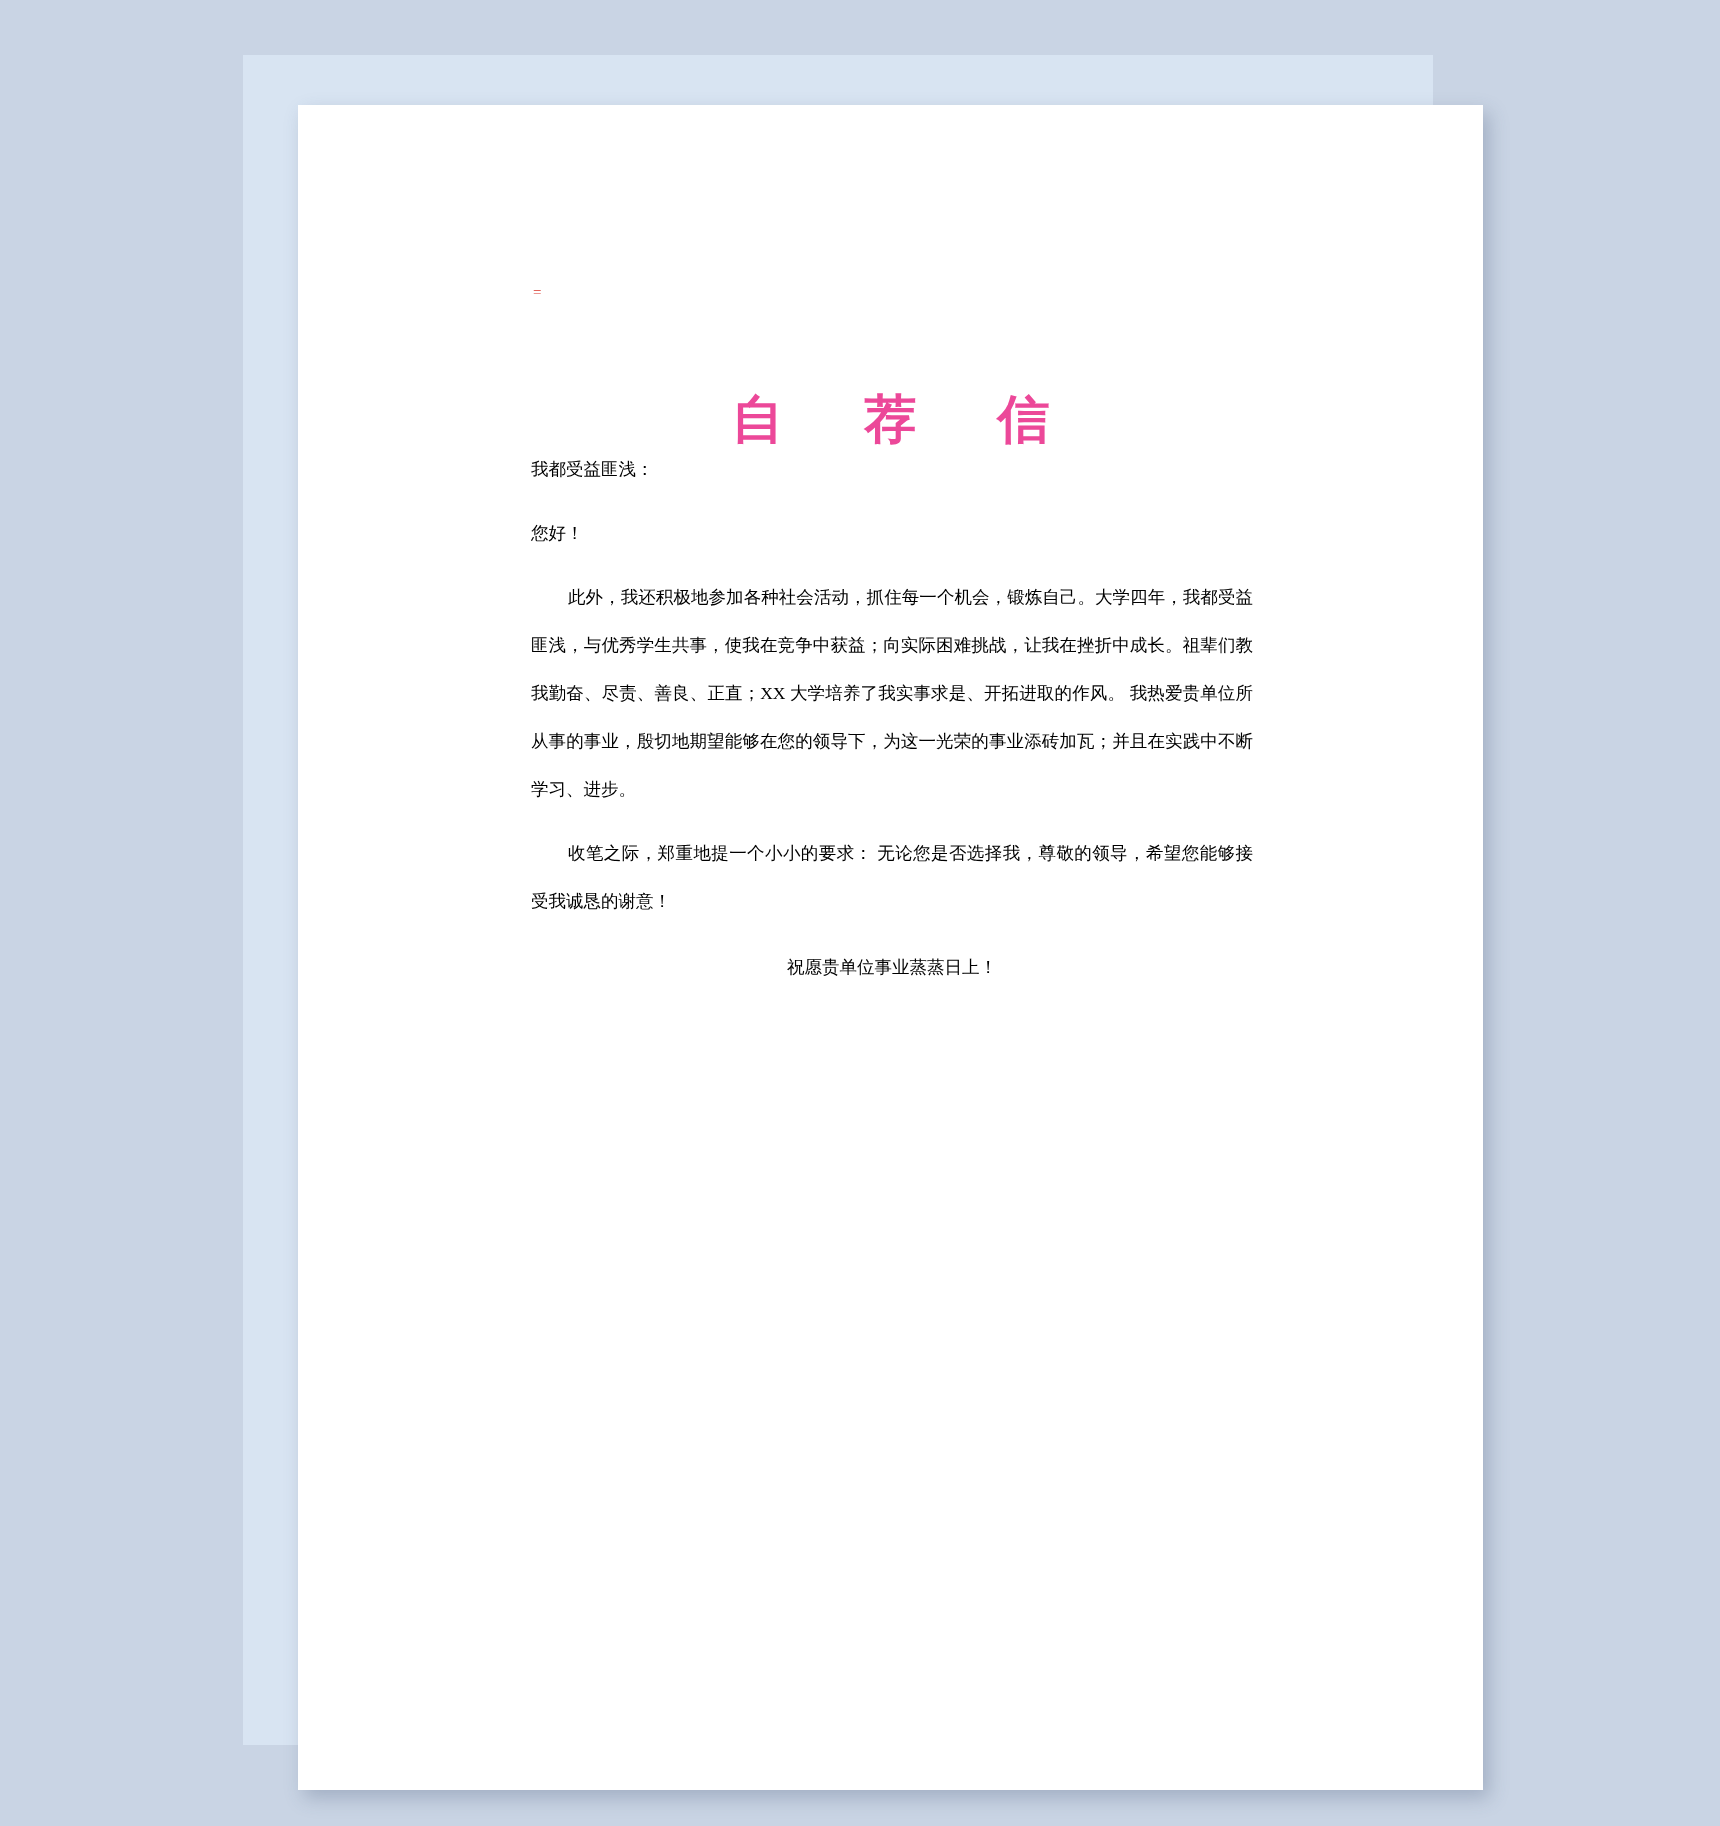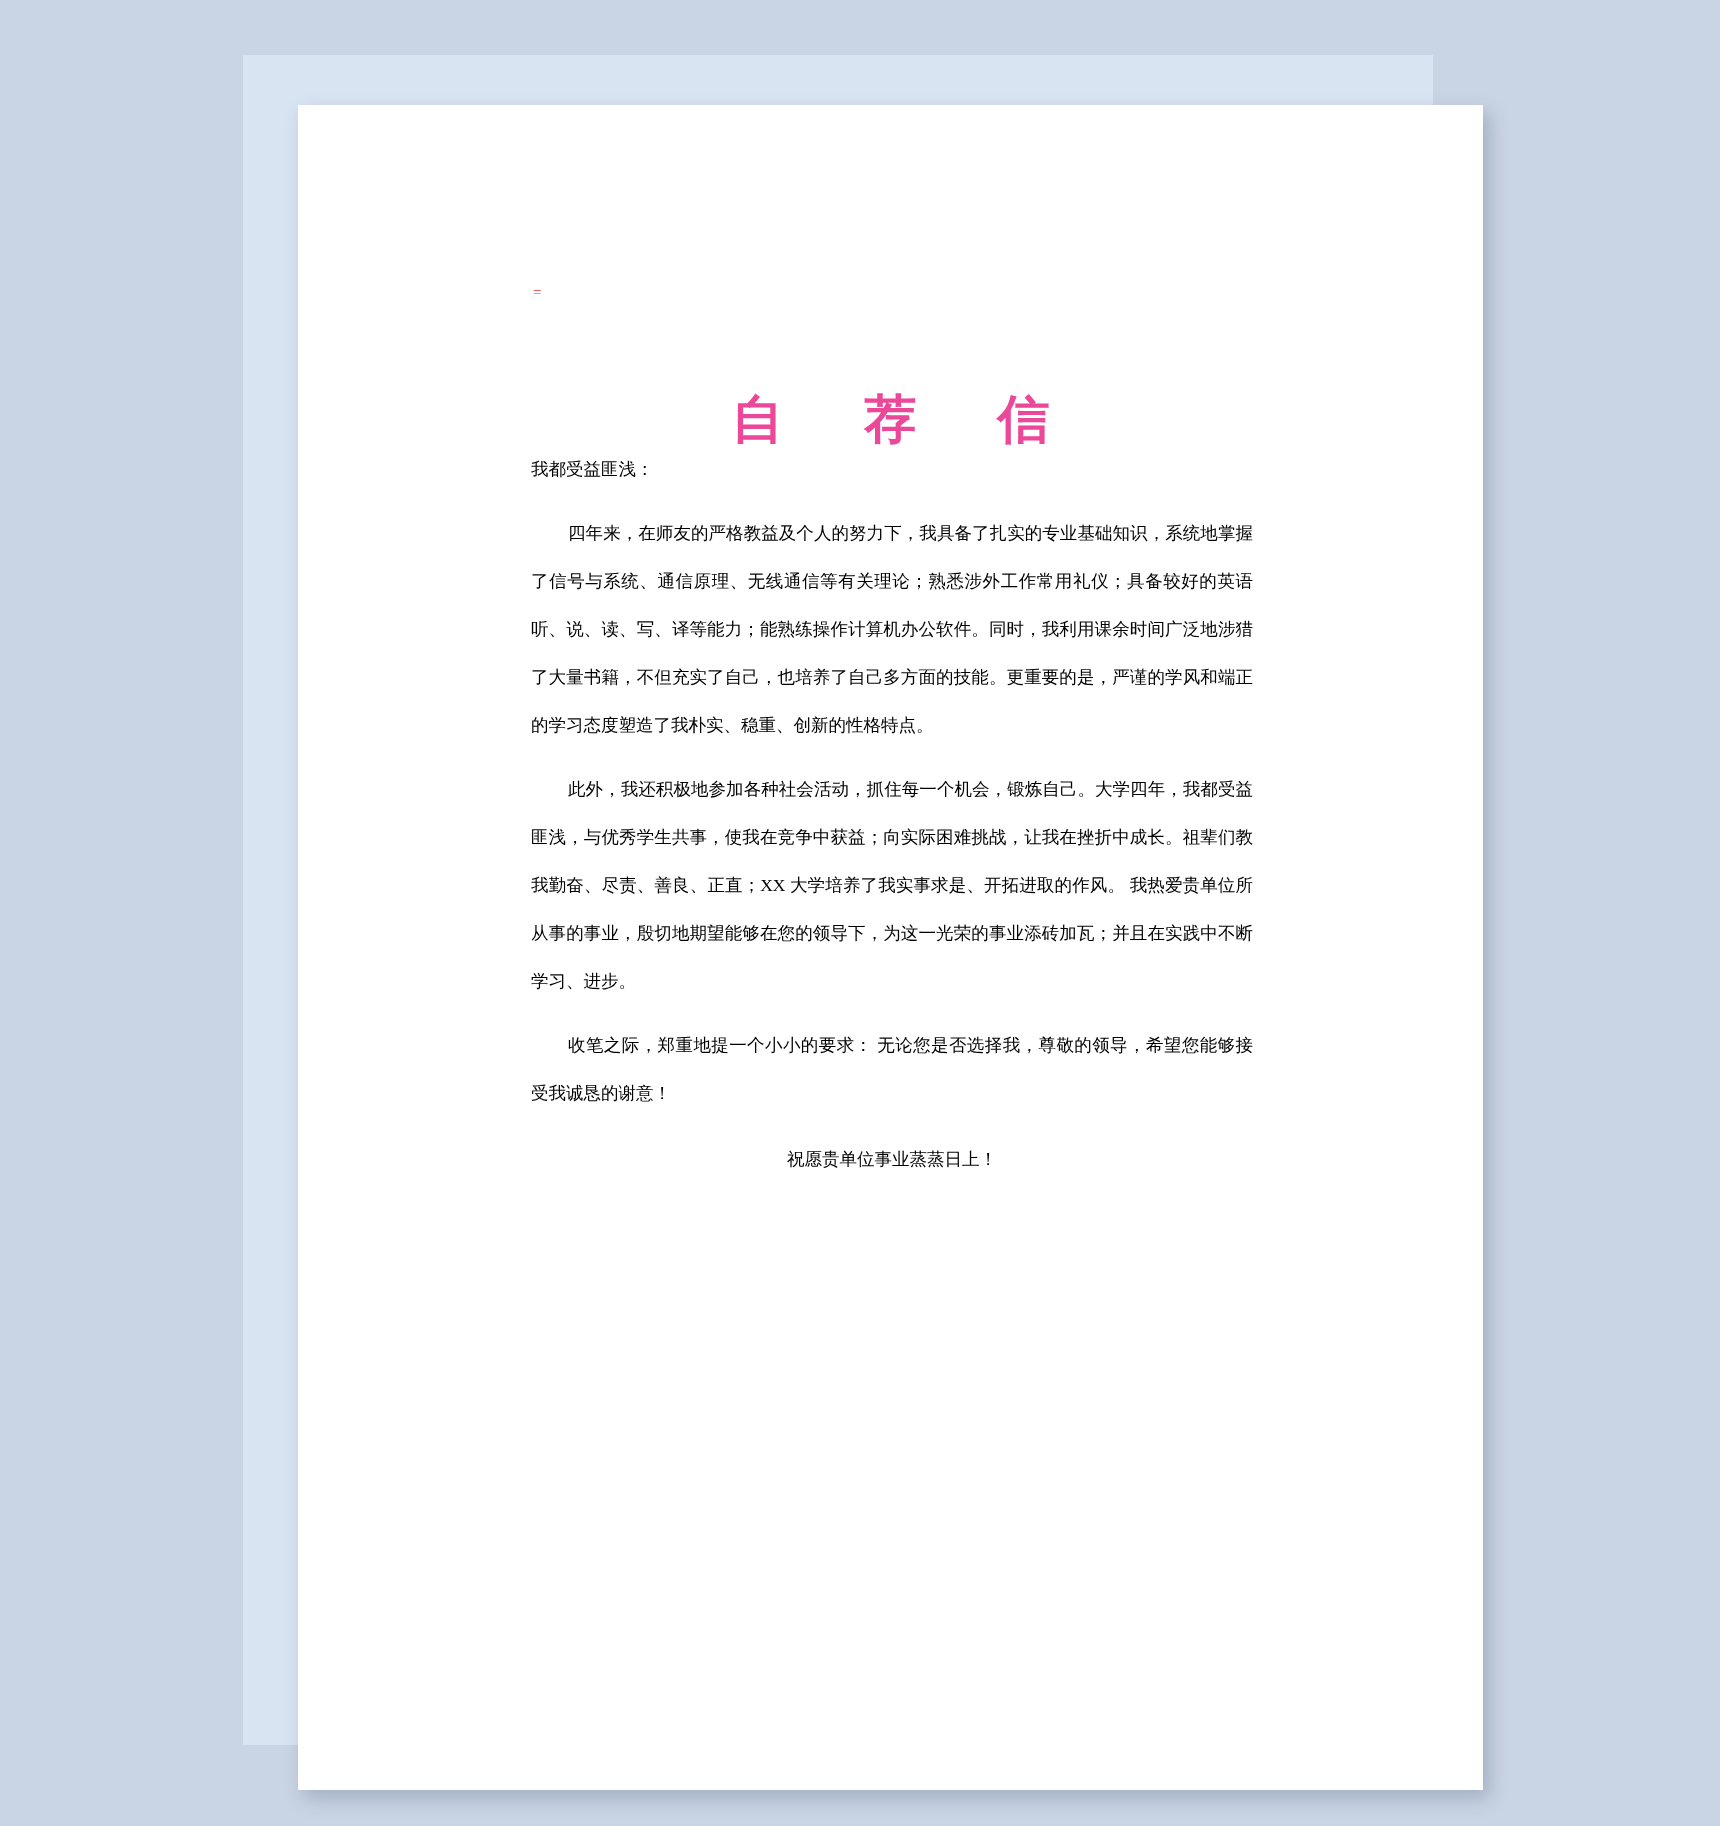--- a/index.html
+++ b/index.html
@@ -130,23 +130,23 @@
     <div class="page-inner">
 
       <div class="marker">=</div>
 
       <h1 class="doc-title">自 荐 信</h1>
 
       <div class="body-block">
 
         <p class="para salutation">我都受益匪浅：</p>
 
+        <p class="para greeting">您好！</p>
 
 
-        <p class="para indent">四年来，在师友的严格教益及个人的努力下，我具备了扎实的专业基础知识，系统地掌握了信号与系统、通信原理、无线通信等有关理论；熟悉涉外工作常用礼仪；具备较好的英语听、说、读、写、译等能力；能熟练操作计算机办公软件。同时，我利用课余时间广泛地涉猎了大量书籍，不但充实了自己，也培养了自己多方面的技能。更重要的是，严谨的学风和端正的学习态度塑造了我朴实、稳重、创新的性格特点。</p>
 
         <p class="para indent">此外，我还积极地参加各种社会活动，抓住每一个机会，锻炼自己。大学四年，我都受益匪浅，与优秀学生共事，使我在竞争中获益；向实际困难挑战，让我在挫折中成长。祖辈们教我勤奋、尽责、善良、正直；XX 大学培养了我实事求是、开拓进取的作风。 我热爱贵单位所从事的事业，殷切地期望能够在您的领导下，为这一光荣的事业添砖加瓦；并且在实践中不断学习、进步。</p>
 
         <p class="para indent">收笔之际，郑重地提一个小小的要求： 无论您是否选择我，尊敬的领导，希望您能够接受我诚恳的谢意！</p>
 
         <p class="para right">祝愿贵单位事业蒸蒸日上！</p>
 
 
       </div>
 

